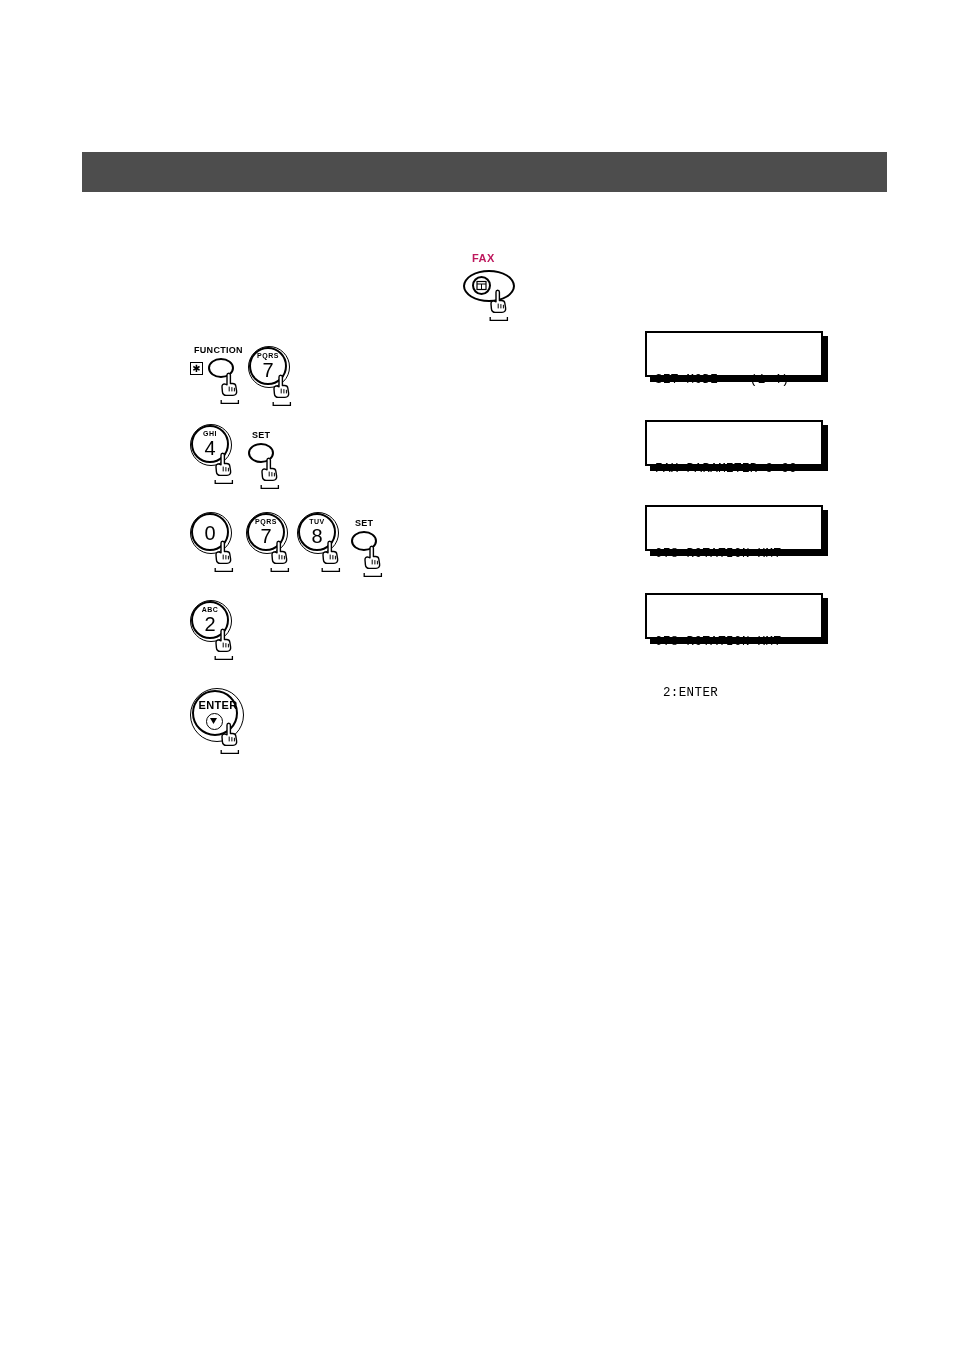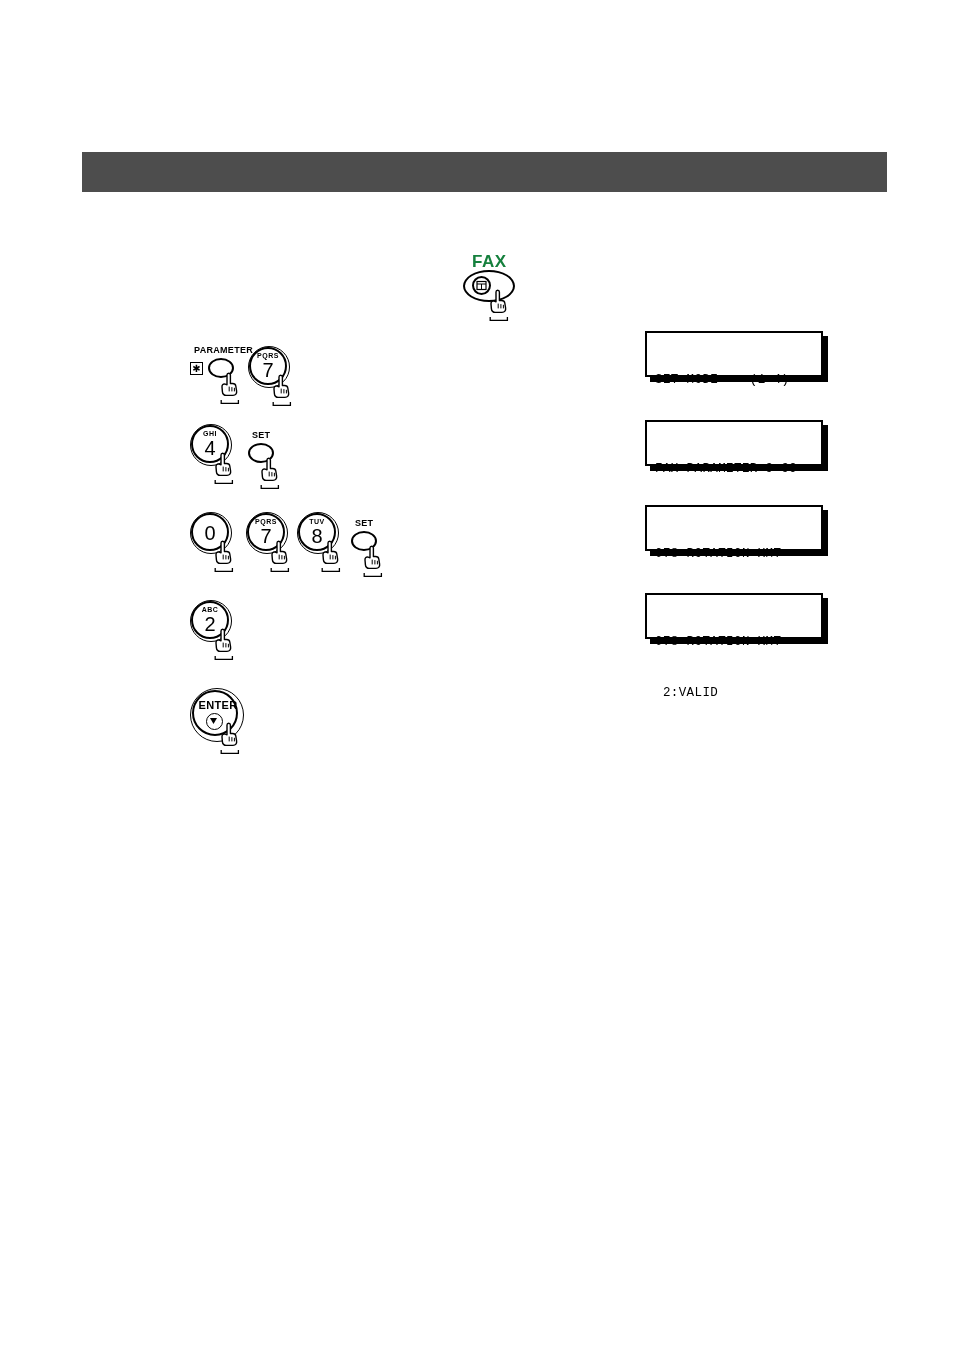--- a/index.html
+++ b/index.html
@@ -117,24 +117,24 @@
     position: absolute;
     width: 19px;
     height: 19px;
     border: 2px solid #000;
     border-radius: 50%;
     box-sizing: border-box;
     background: #fff;
   }
   .fax-label {
     position: absolute;
-    font-size: 17px;
+    font-size: 11px;
     font-weight: bold;
     letter-spacing: .5px;
-    color: #15803d;
+    color: #be185d;
   }
 
   
   .stop-key { position: absolute; width: 56px; height: 56px; }
   .stop-key .ring {
     position: absolute; left: 0; top: 0;
     width: 54px; height: 54px;
     border: 1px solid #000;
     border-radius: 50%;
     box-sizing: border-box;
@@ -210,21 +210,21 @@
                C21,23.6 19.6,25.4 17,25.4 L10.4,25.4 C8,25.4 6.6,24 6.4,21.6 L6,17
                C5.8,14.8 7.4,13.6 9.2,14.2 L11,14.8 Z" fill="#fff" stroke="#000" stroke-width="1.4" stroke-linejoin="round"></path>
       <path d="M13.2,16.6 L13.2,21.4 M15.9,17.1 L15.9,21.4 M18.4,17.8 L18.4,21.4" fill="none" stroke="#000" stroke-width="1"></path>
       <path d="M5.2,30 L5.2,33.4 L22.4,33.4 L22.4,30" fill="none" stroke="#000" stroke-width="1.3"></path>
     </svg>
   </div>
 </div>
 
 <div class="key-group" style="left:190px; top:340px;">
 
-  <div class="oval-label" style="left:4px; top:5px;">PARAMETER</div>
+  <div class="oval-label" style="left:4px; top:5px;">FUNCTION</div>
   <div class="asterisk-box" style="left:0px; top:22px;">✱</div>
   <div class="oval-key" style="left:18px; top:18px;"></div>
   <div class="hand" style="left:26px; top:30px;">
     <svg width="40" height="40" viewBox="0 0 40 40" style="display:block">
       <path d="M11,5 C11,2.6 14.4,2.6 14.4,5 L14.4,13.5 L16.5,13.5 C18.4,13.5 19.6,14.4 19.8,16 L20.6,21
                C21,23.6 19.6,25.4 17,25.4 L10.4,25.4 C8,25.4 6.6,24 6.4,21.6 L6,17
                C5.8,14.8 7.4,13.6 9.2,14.2 L11,14.8 Z" fill="#fff" stroke="#000" stroke-width="1.4" stroke-linejoin="round"></path>
       <path d="M13.2,16.6 L13.2,21.4 M15.9,17.1 L15.9,21.4 M18.4,17.8 L18.4,21.4" fill="none" stroke="#000" stroke-width="1"></path>
       <path d="M5.2,30 L5.2,33.4 L22.4,33.4 L22.4,30" fill="none" stroke="#000" stroke-width="1.3"></path>
     </svg>
@@ -374,21 +374,21 @@
                C21,23.6 19.6,25.4 17,25.4 L10.4,25.4 C8,25.4 6.6,24 6.4,21.6 L6,17
                C5.8,14.8 7.4,13.6 9.2,14.2 L11,14.8 Z" fill="#fff" stroke="#000" stroke-width="1.4" stroke-linejoin="round"></path>
       <path d="M13.2,16.6 L13.2,21.4 M15.9,17.1 L15.9,21.4 M18.4,17.8 L18.4,21.4" fill="none" stroke="#000" stroke-width="1"></path>
       <path d="M5.2,30 L5.2,33.4 L22.4,33.4 L22.4,30" fill="none" stroke="#000" stroke-width="1.3"></path>
     </svg>
   </div>
 </div>
 
 <div class="lcd" style="left:645px; top:593px;">
   <span class="line">078 ROTATION XMT</span>
-  <span class="line"> 2:VALID</span>
+  <span class="line"> 2:ENTER</span>
 </div>
 
 <div class="key-group" style="left:190px; top:688px;">
   <div class="stop-key" style="left:0px; top:0px;">
     <div class="ring"></div>
     <div class="cap"></div>
     <div class="stop-text">ENTER</div>
     <div class="stop-tri">
       <svg width="13" height="13" viewBox="0 0 13 13" style="display:block">
         <polygon points="3,4 10,4 6.5,10" fill="#000"></polygon>

